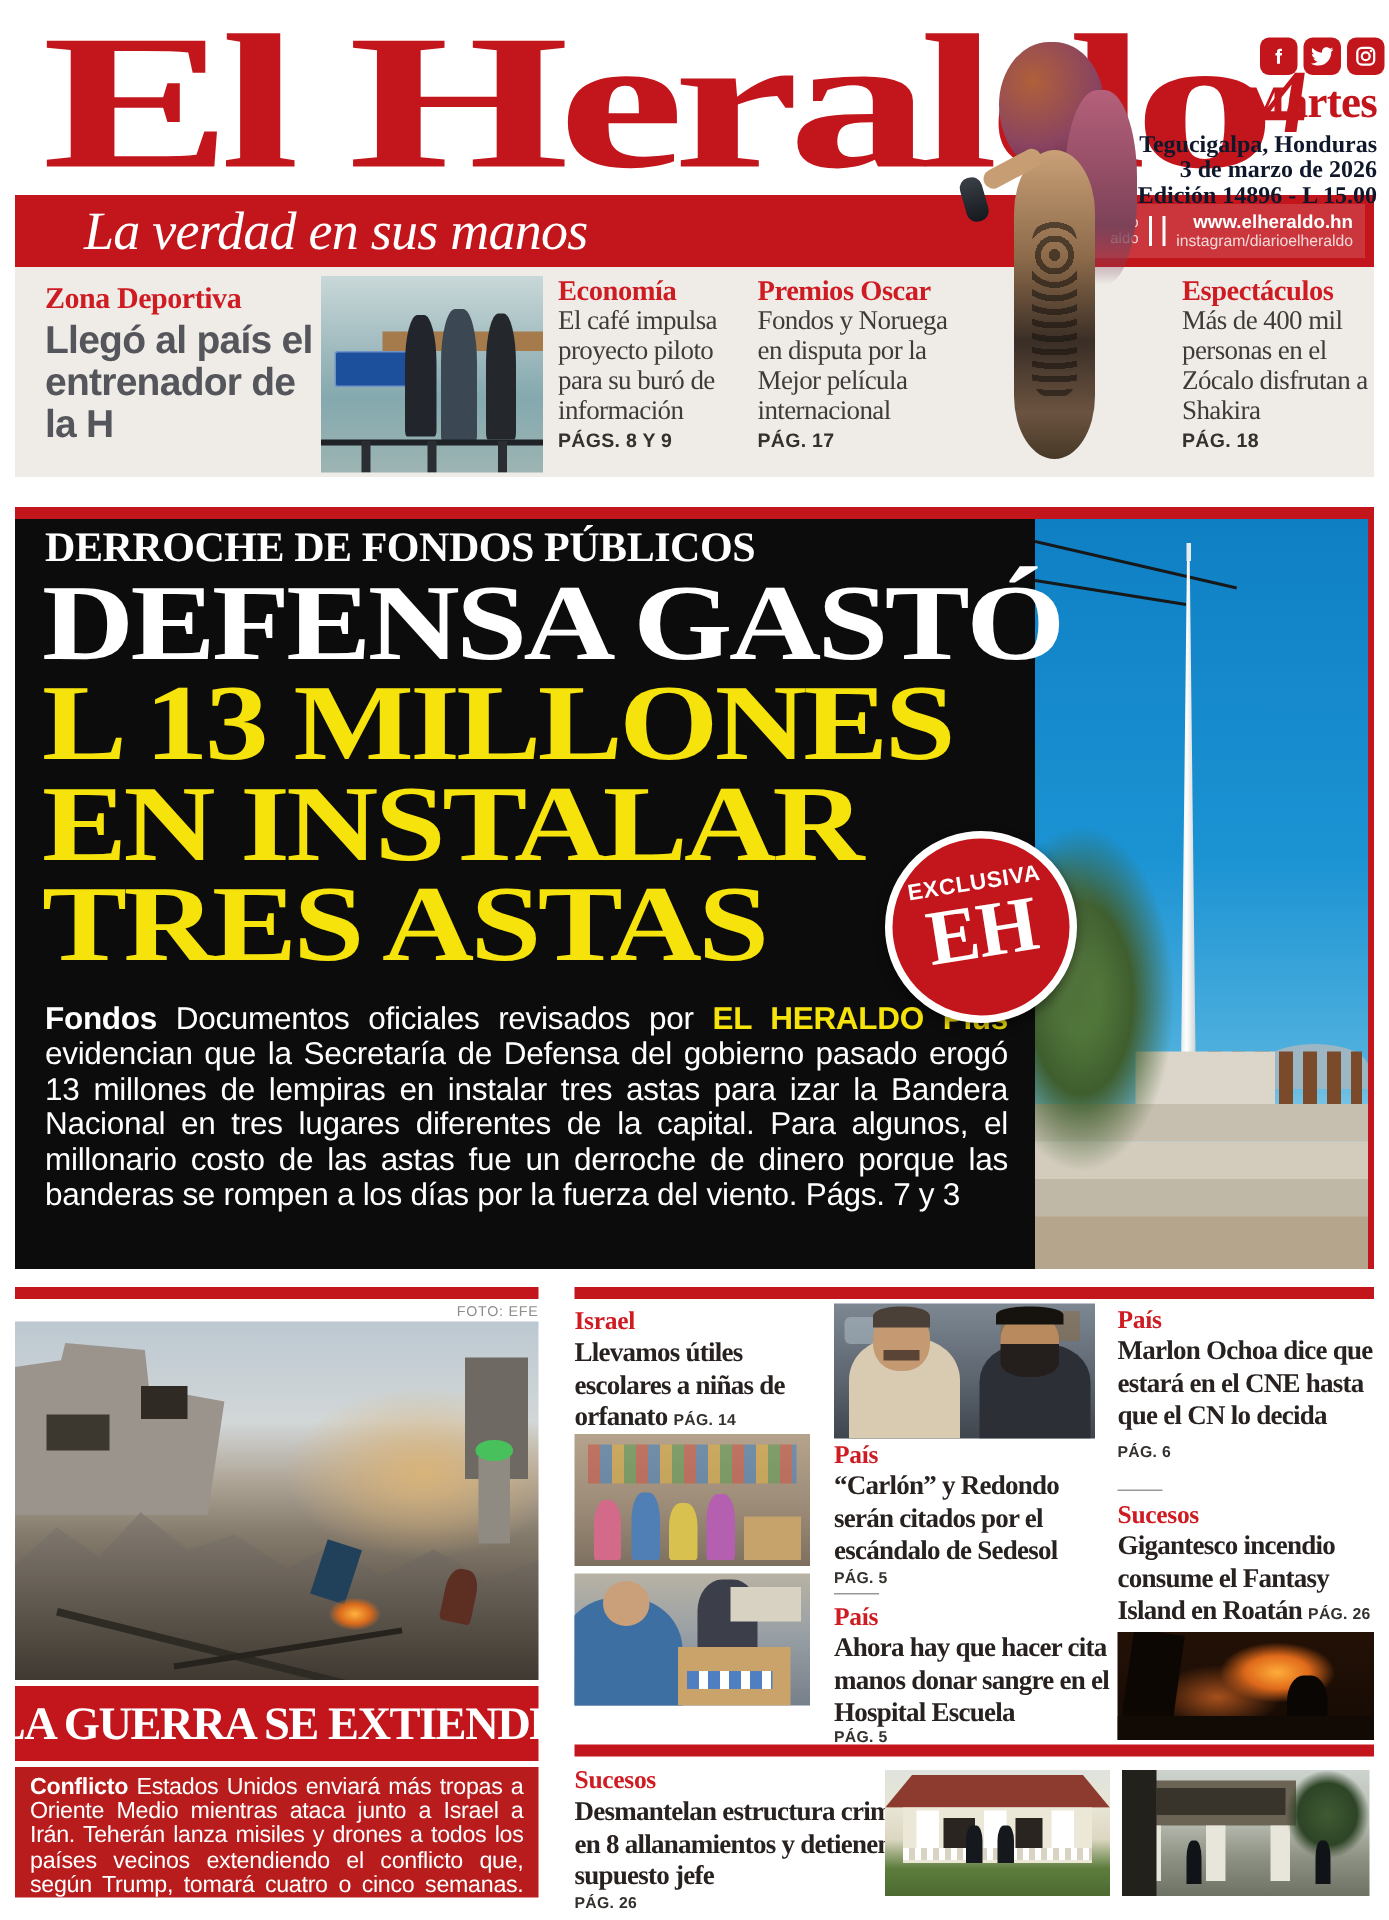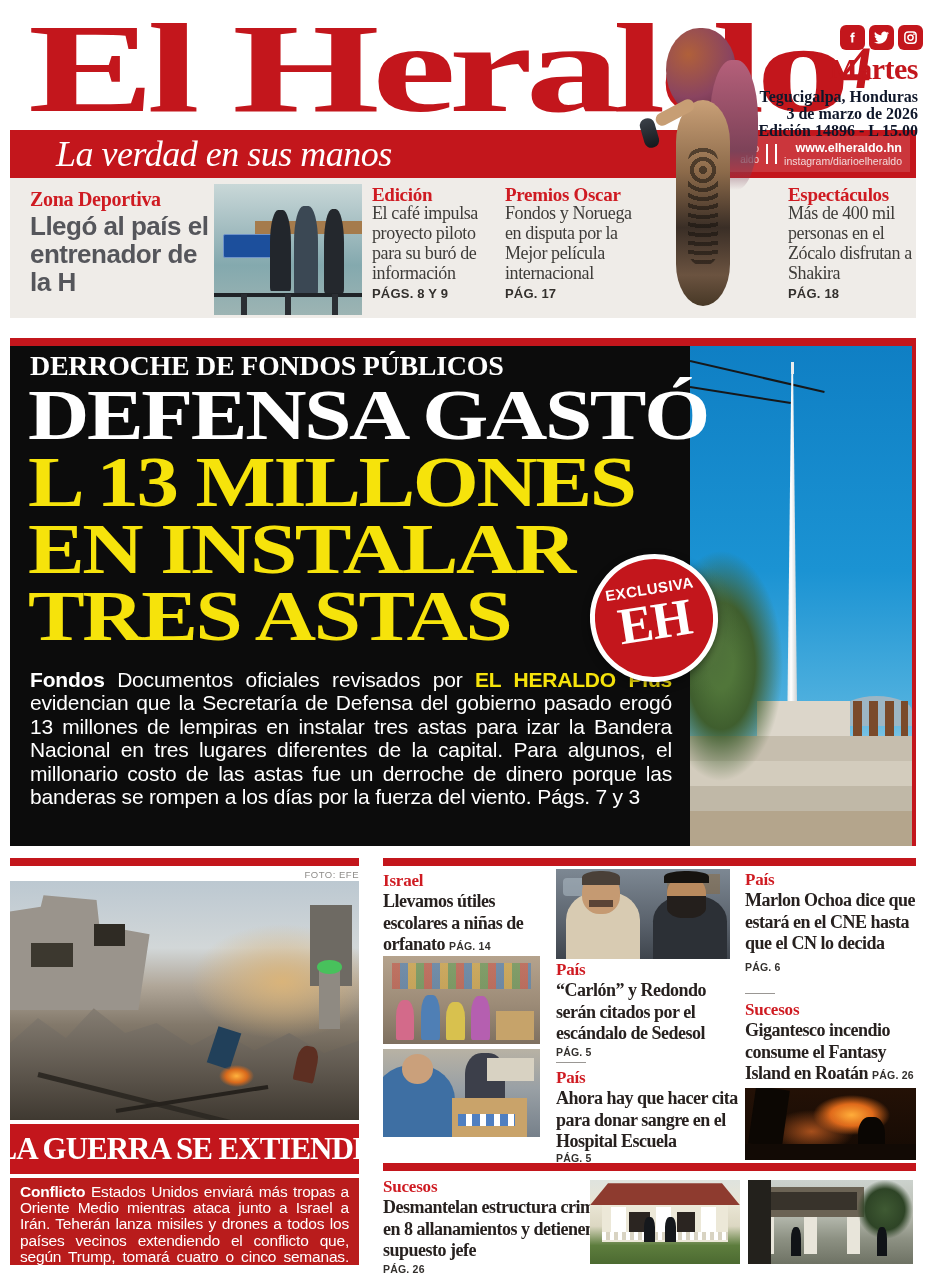--- a/index.html
+++ b/index.html
@@ -86,21 +86,21 @@
     <div class="ph" style="left:6%;top:38%;width:34%;height:17%;background:#1c4f9c;border:1px solid #6f93c9;border-radius:2px;"></div>
     <div class="ph" style="left:38%;top:20%;width:14%;height:62%;background:#22262c;border-radius:40% 40% 6% 6%;"></div>
     <div class="ph" style="left:54%;top:17%;width:16%;height:68%;background:#3b4854;border-radius:40% 40% 6% 6%;"></div>
     <div class="ph" style="left:74%;top:19%;width:14%;height:64%;background:#24282d;border-radius:40% 40% 6% 6%;"></div>
     <div class="ph" style="left:0;bottom:14%;width:100%;height:3%;background:#1f2327;"></div>
     <div class="ph" style="left:18%;bottom:0;width:4%;height:16%;background:#2a2e33;"></div>
     <div class="ph" style="left:48%;bottom:0;width:4%;height:16%;background:#2a2e33;"></div>
     <div class="ph" style="left:80%;bottom:0;width:4%;height:16%;background:#2a2e33;"></div>
   </div>
 
-  <div class="abs tlbl" style="left:372px;top:184px;z-index:1;">Edición</div>
+  <div class="abs tlbl" style="left:372px;top:184px;z-index:1;">Economía</div>
   <div class="abs tbody" style="left:372px;top:203px;width:126px;z-index:1;">El café impulsa proyecto piloto para su buró de información</div>
   <div class="abs pgref" style="left:372px;top:286px;font-size:13px;z-index:1;">PÁGS. 8 Y 9</div>
 
   <div class="abs tlbl" style="left:505px;top:184px;z-index:1;">Premios Oscar</div>
   <div class="abs tbody" style="left:505px;top:203px;width:138px;z-index:1;">Fondos y Noruega en disputa por la Mejor película internacional</div>
   <div class="abs pgref" style="left:505px;top:286px;font-size:13px;z-index:1;">PÁG. 17</div>
 
   <div class="abs" style="left:612px;top:26px;width:162px;height:292px;z-index:6;">
     <div class="ph" style="left:54px;top:2px;width:70px;height:88px;border-radius:50% 50% 45% 55%;background:radial-gradient(circle at 32% 30%,#b0603a,#8a4460 55%,#5e2c44 90%);"></div>
     <div class="ph" style="left:98px;top:34px;width:48px;height:130px;border-radius:45%;background:linear-gradient(180deg,#b5607a,#7d4258 70%,rgba(125,66,88,0));"></div>
@@ -225,21 +225,21 @@
     <div class="ph" style="left:62%;top:2%;width:26%;height:14%;border-radius:45% 45% 0 0;background:#16130f;"></div>
   </div>
 
   <div class="abs lblred" style="left:556px;top:960px;">País</div>
   <div class="abs bhead" style="left:556px;top:980px;width:178px;">“Carlón” y Redondo serán citados por el escándalo de Sedesol</div>
   <div class="abs pgref" style="left:556px;top:1046px;">PÁG. 5</div>
 
   <div class="divline" style="left:556px;top:1062px;width:30px;"></div>
 
   <div class="abs lblred" style="left:556px;top:1068px;">País</div>
-  <div class="abs bhead" style="left:556px;top:1088px;width:186px;">Ahora hay que hacer cita para donar sangre en el Hospital Escuela</div>
+  <div class="abs bhead" style="left:556px;top:1088px;width:186px;">Ahora hay que hacer cita manos donar sangre en el Hospital Escuela</div>
   <div class="abs pgref" style="left:556px;top:1152px;">PÁG. 5</div>
 
   <div class="abs lblred" style="left:745px;top:870px;">País</div>
   <div class="abs bhead" style="left:745px;top:890px;width:172px;">
     <span>Marlon Ochoa dice que estará en el CNE hasta que el CN lo decida</span>
     <span class="pgref">PÁG. 6</span>
   </div>
 
   <div class="divline" style="left:745px;top:993px;width:30px;"></div>
 

